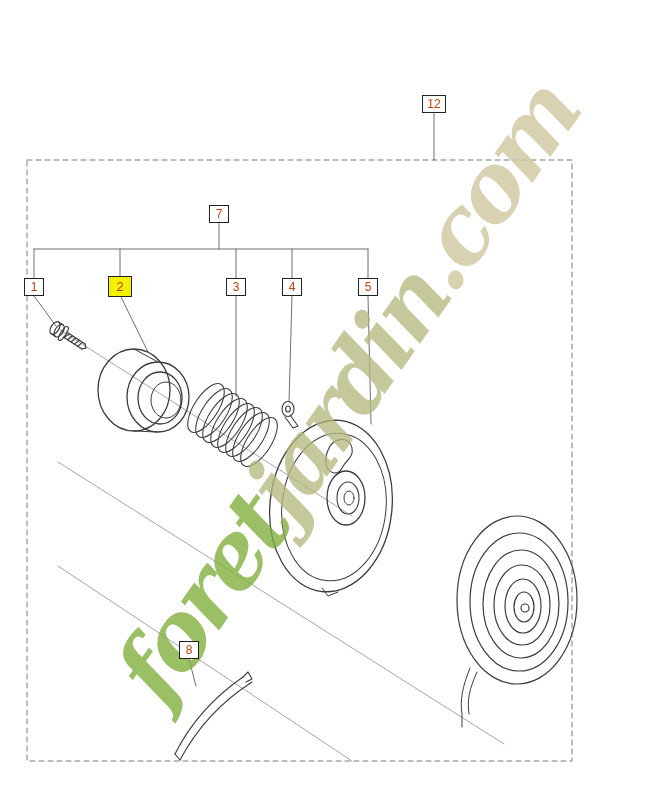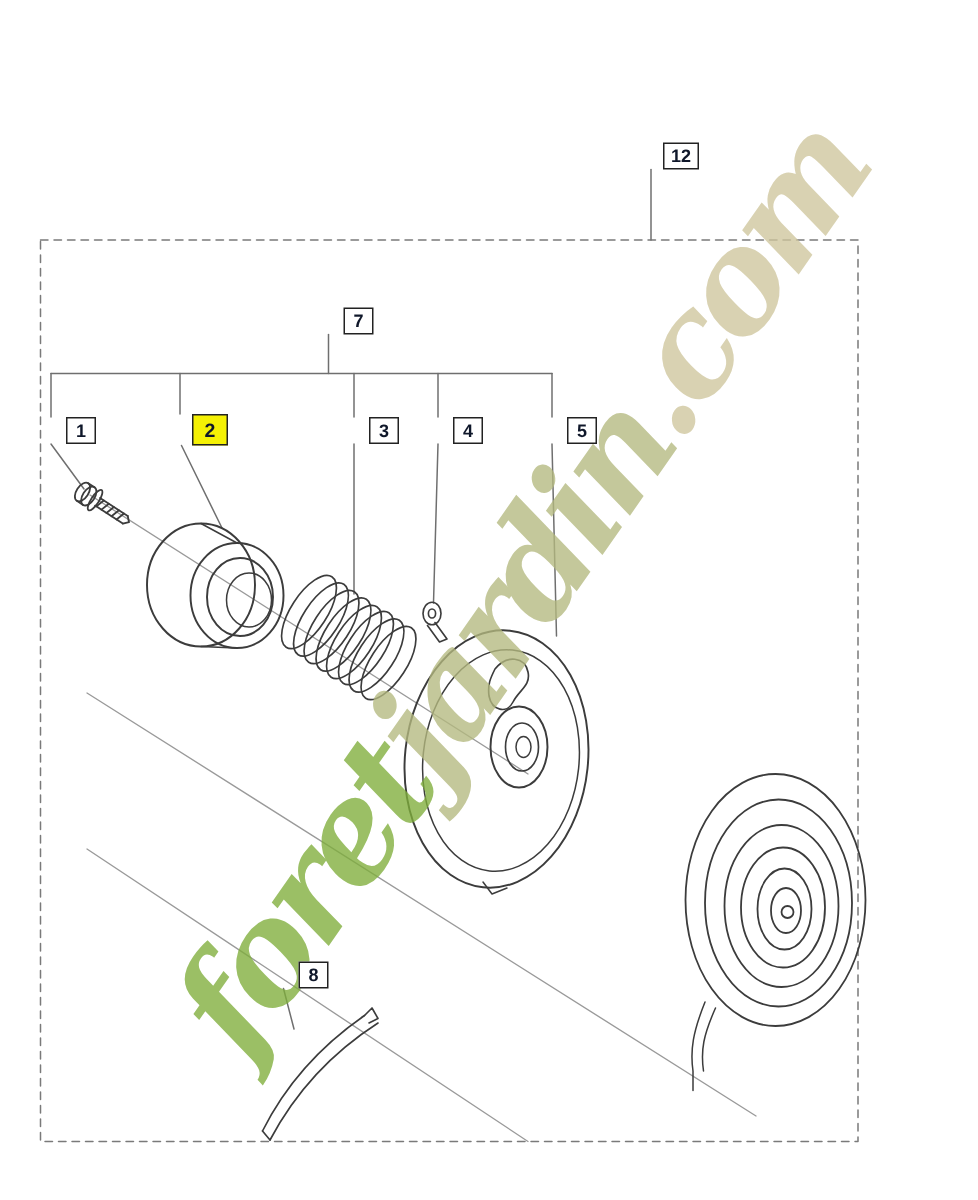--- a/index.html
+++ b/index.html
@@ -10,30 +10,29 @@
     background:#ffffff;
     overflow:hidden;
     font-family:"Liberation Sans", sans-serif;
   }
   .diagram-svg{position:absolute;left:0;top:0;z-index:1;}
   .callout{
     position:absolute;
     width:20px;height:18px;
     border:1.4px solid #222;
     background:#ffffff;
-    color:#0f172a;
+    color:#c2410c;
     font-family:"Liberation Sans", sans-serif;
-    font-weight:bold;
+    font-weight:normal;
     font-size:12px;
     line-height:1;
     display:flex;align-items:center;justify-content:center;
     z-index:10;
     box-sizing:border-box;
     cursor:pointer;
-    margin-left:20px;
   }
   .callout.wide{width:24px;}
   .callout.highlight{
     background:#f5f104;
     width:24px;height:21px;
     font-size:13px;
     border-width:1.6px;
   }
   .watermark{
     position:absolute;

